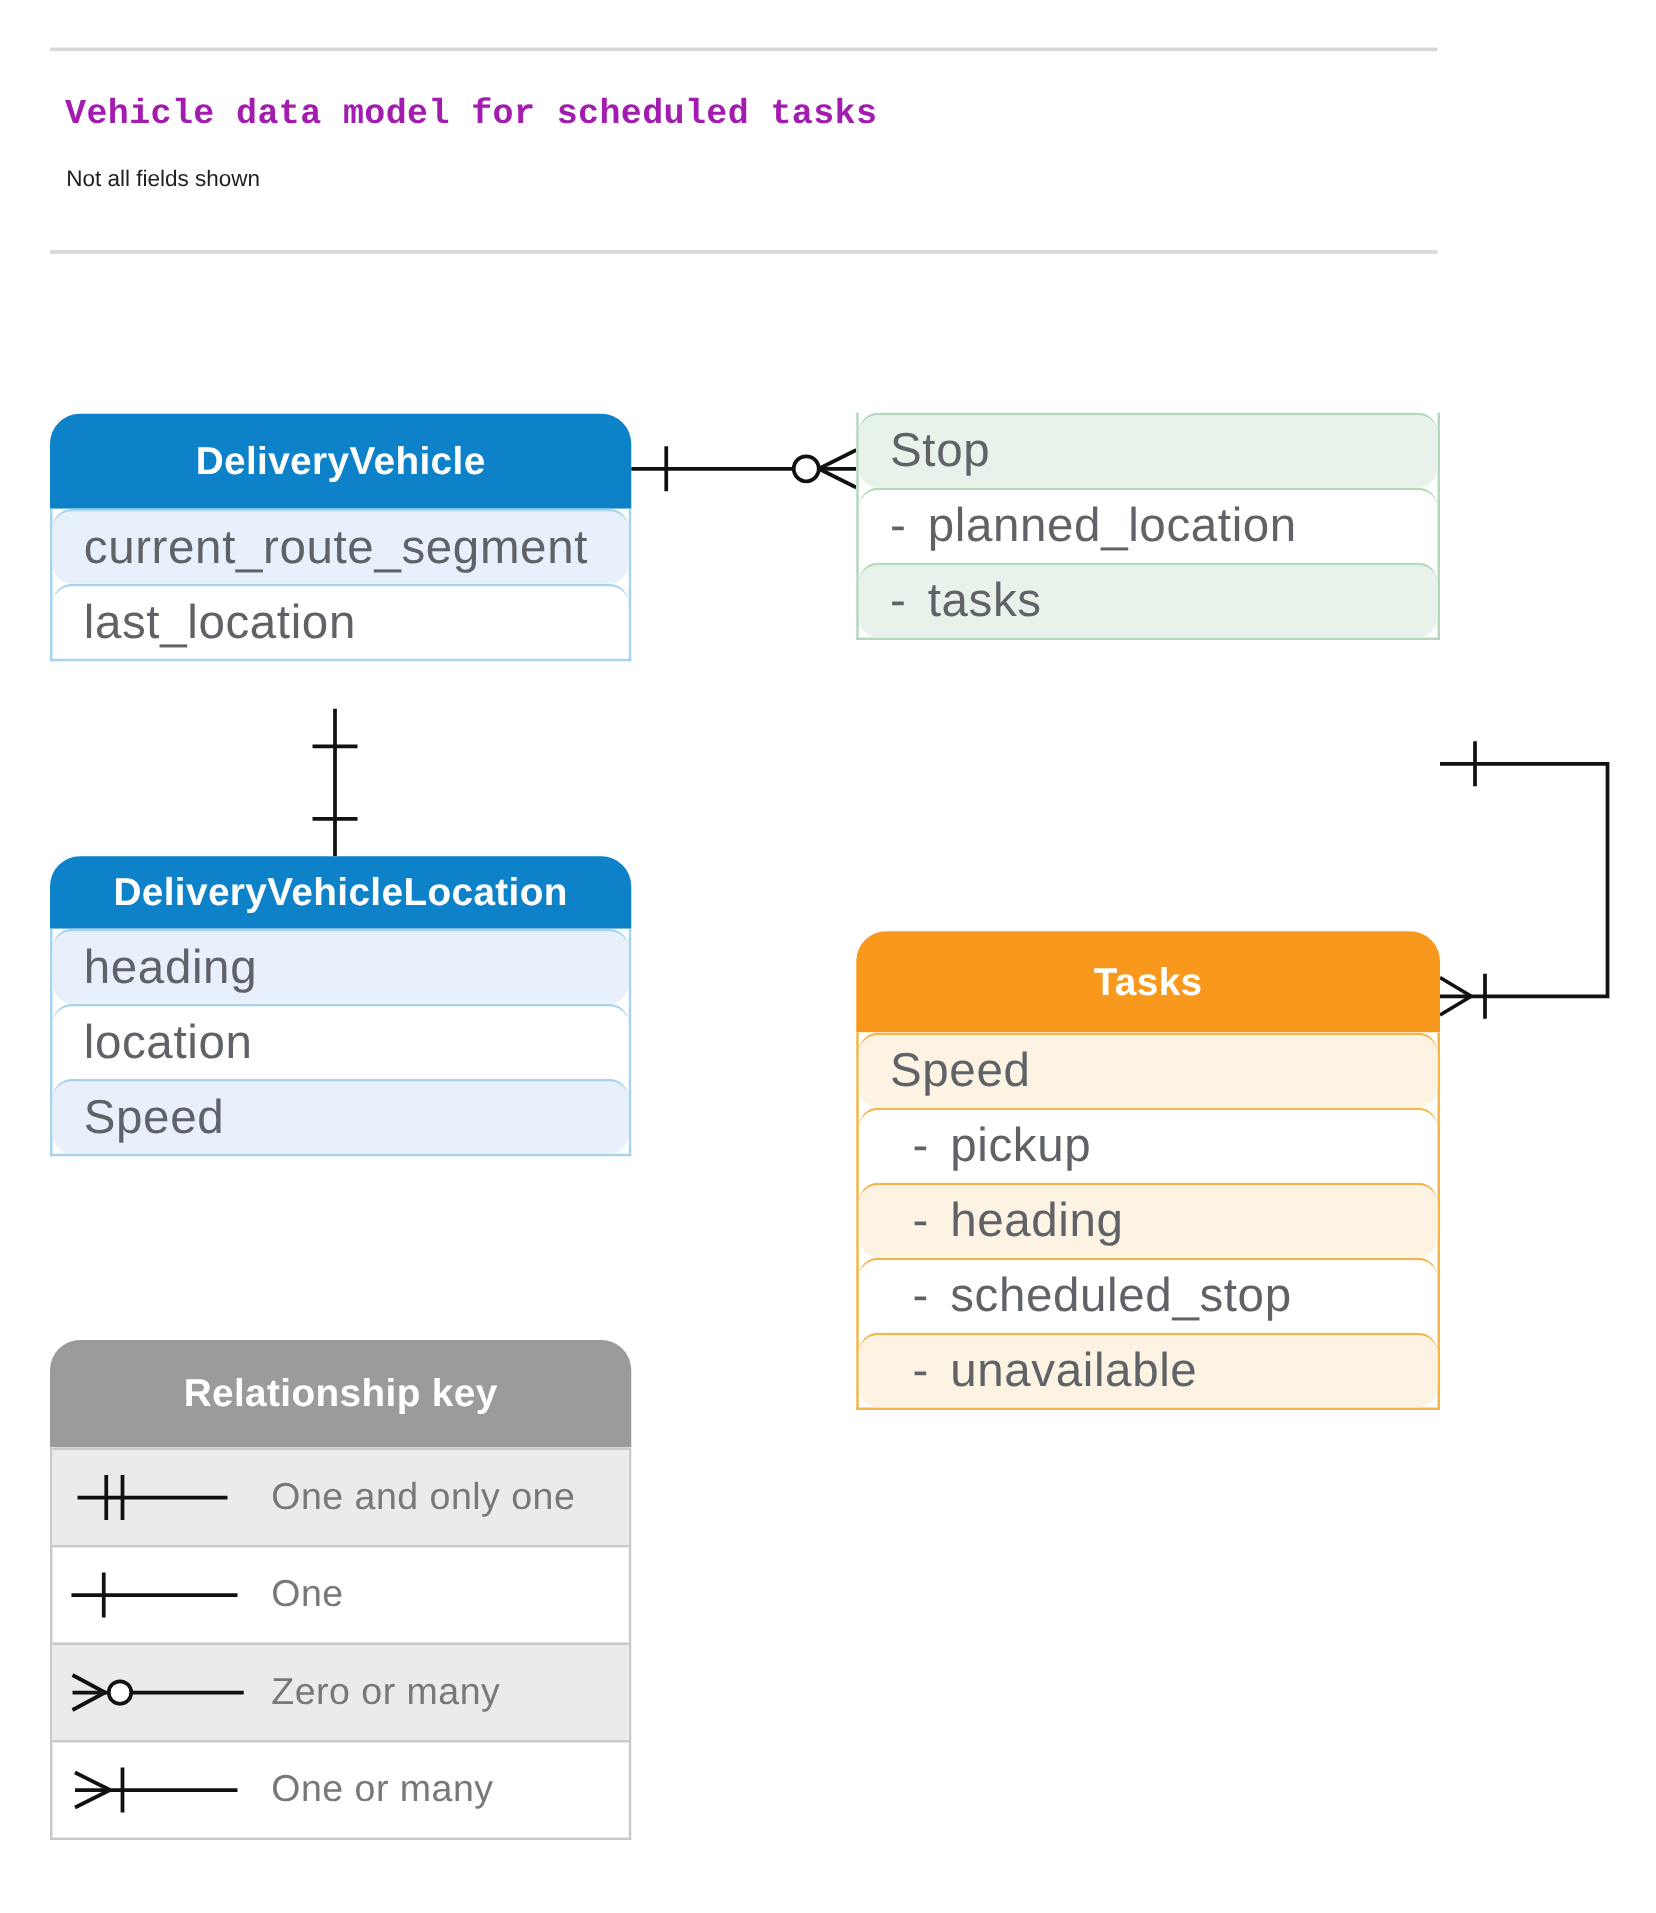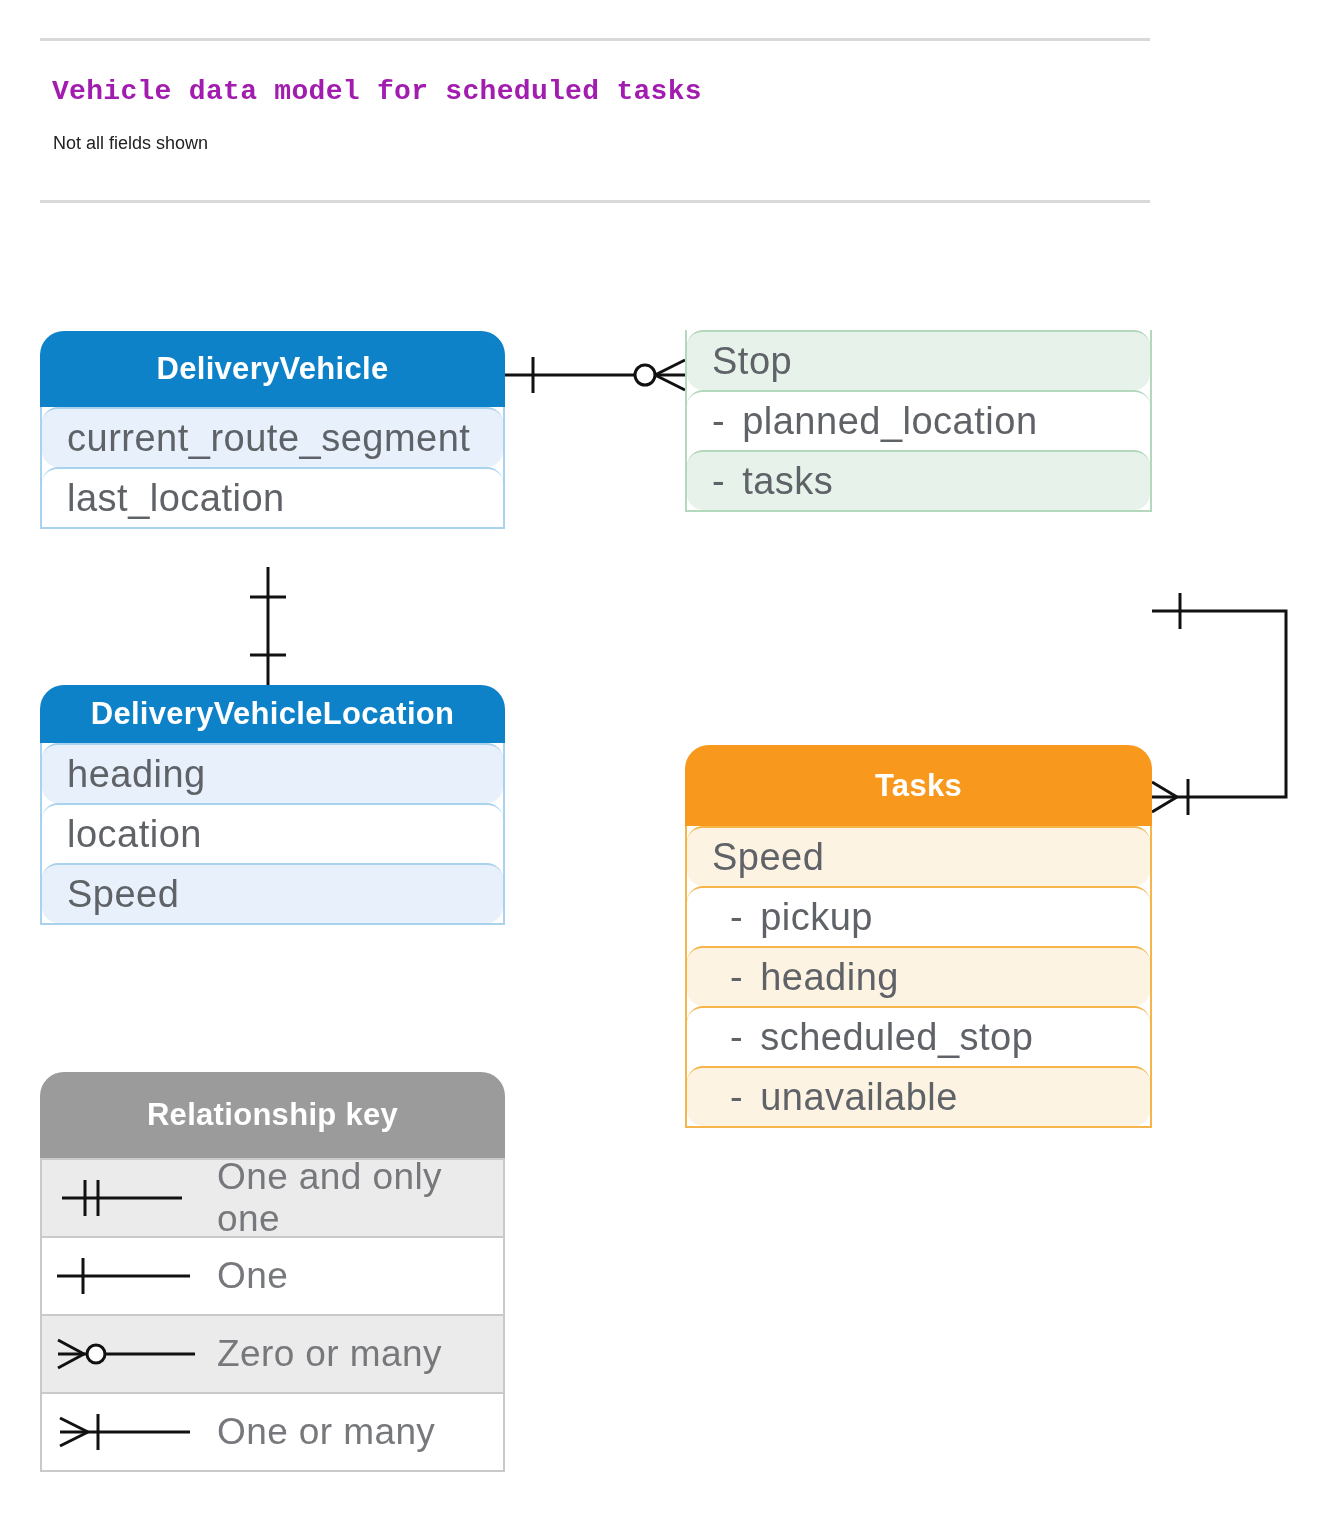--- a/index.html
+++ b/index.html
@@ -41,21 +41,21 @@
   #entity-delivery-vehicle-location .entity-header{height:58px;}
   #entity-tasks{left:685px;top:745px;width:467px;}
   #entity-tasks .entity-header{height:81px;}
 
   #legend{left:40px;top:1072px;width:465px;}
   #legend .entity-header{height:86px;font-size:31px;}
   .legend-row{display:flex;align-items:center;box-sizing:border-box;height:78px;
     padding-left:15px;border-top:2px solid var(--bc);}
   .entity-body .legend-row:nth-child(odd){background:var(--tint);}
   .legend-symbol{flex:0 0 140px;}
-  .legend-label{margin-left:20px;font-size:37px;color:#76787b;letter-spacing:.4px;}
+  .legend-label{margin-left:20px;font-size:30px;color:#76787b;letter-spacing:.4px;}
 
   svg line, svg polyline{stroke:#111111;stroke-width:3;fill:none;}
   svg circle{stroke:#111111;stroke-width:3;fill:#ffffff;}
   .connector-layer{position:absolute;left:0;top:0;pointer-events:none;}
 </style>
 </head>
 <body>
 
 <div class="canvas">
 

